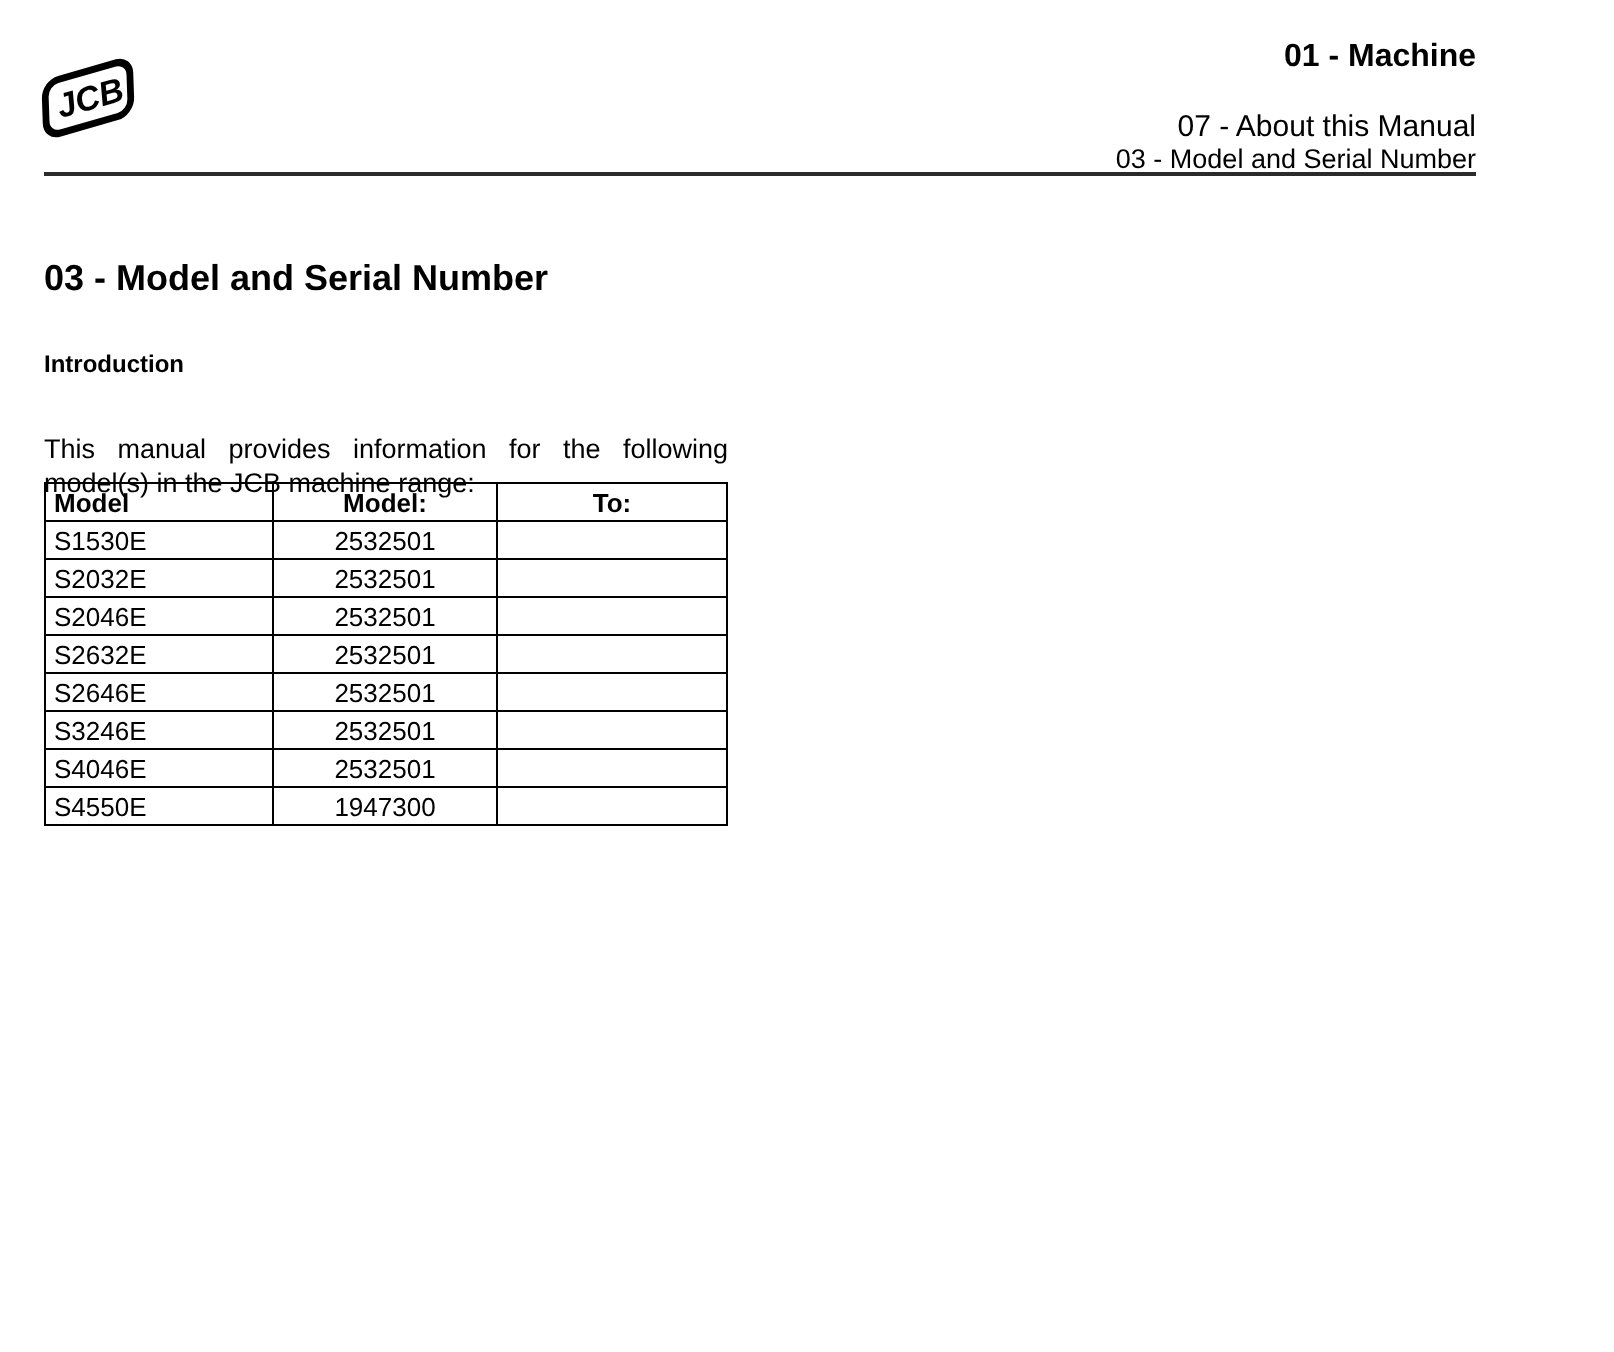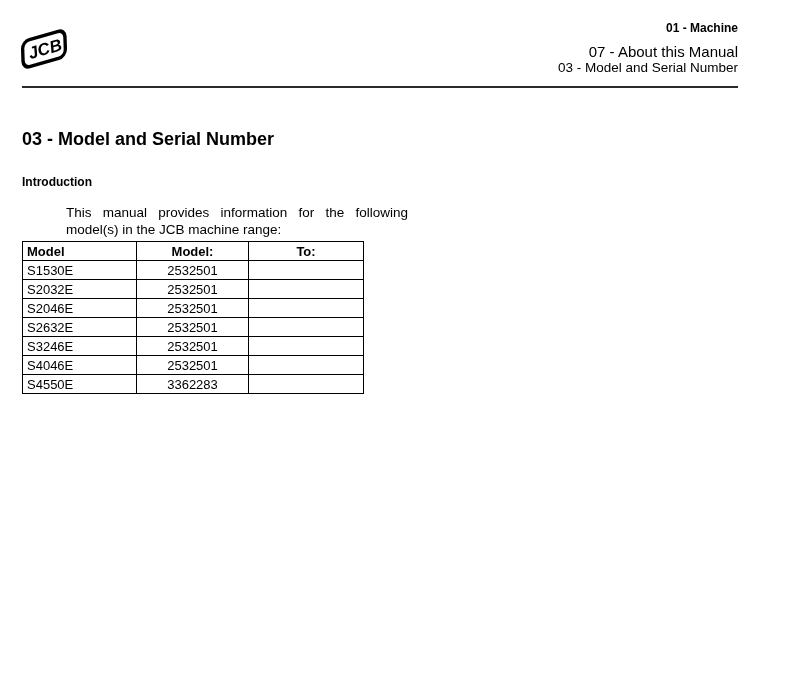--- a/index.html
+++ b/index.html
@@ -23,21 +23,21 @@
     width: 64px;
     height: 52px;
   }
   .header-block {
     position: absolute;
     top: 18px;
     right: 69px;
     text-align: right;
     white-space: nowrap;
   }
-  .hb-line1 { font-size: 12px; font-weight: bold; line-height: 21px; margin-bottom: 4px; }
+  .hb-line1 { font-size: 16px; font-weight: bold; line-height: 21px; margin-bottom: 16px; }
   .hb-line2 { font-size: 15px; line-height: 17px; }
   .hb-line3 { font-size: 13.5px; line-height: 15px; }
   .header-rule {
     position: absolute;
     left: 22px;
     top: 86px;
     width: 716px;
     height: 2px;
     background: #2b2b2b;
   }
@@ -53,26 +53,25 @@
     position: absolute;
     left: 22px;
     top: 172px;
     font-size: 12px;
     font-weight: bold;
     line-height: 21px;
   }
   .intro-text {
     position: absolute;
     left: 22px;
-    top: 205px;
+    top: 217px;
     width: 342px;
     font-size: 13.5px;
     line-height: 16.5px;
     text-align: justify;
-    margin-left: 44px;
   }
   table.models {
     position: absolute;
     left: 22px;
     top: 241px;
     width: 341px;
     border-collapse: collapse;
     font-size: 13px;
     table-layout: fixed;
     padding-left: 37px;
@@ -148,30 +147,35 @@
           <td class="cell-left">S2046E</td>
           <td class="cell-center">2532501</td>
           <td class="cell-center"></td>
         </tr>
         <tr>
           <td class="cell-left">S2632E</td>
           <td class="cell-center">2532501</td>
           <td class="cell-center"></td>
         </tr>
         <tr>
+          <td class="cell-left">S2646E</td>
+          <td class="cell-center">2532501</td>
+          <td class="cell-center"></td>
+        </tr>
+        <tr>
           <td class="cell-left">S3246E</td>
           <td class="cell-center">2532501</td>
           <td class="cell-center"></td>
         </tr>
         <tr>
           <td class="cell-left">S4046E</td>
           <td class="cell-center">2532501</td>
           <td class="cell-center"></td>
         </tr>
         <tr>
           <td class="cell-left">S4550E</td>
-          <td class="cell-center">3362283</td>
+          <td class="cell-center">1947300</td>
           <td class="cell-center"></td>
         </tr>
       </tbody>
   </table>
 
 </div>
 
 </body></html>

